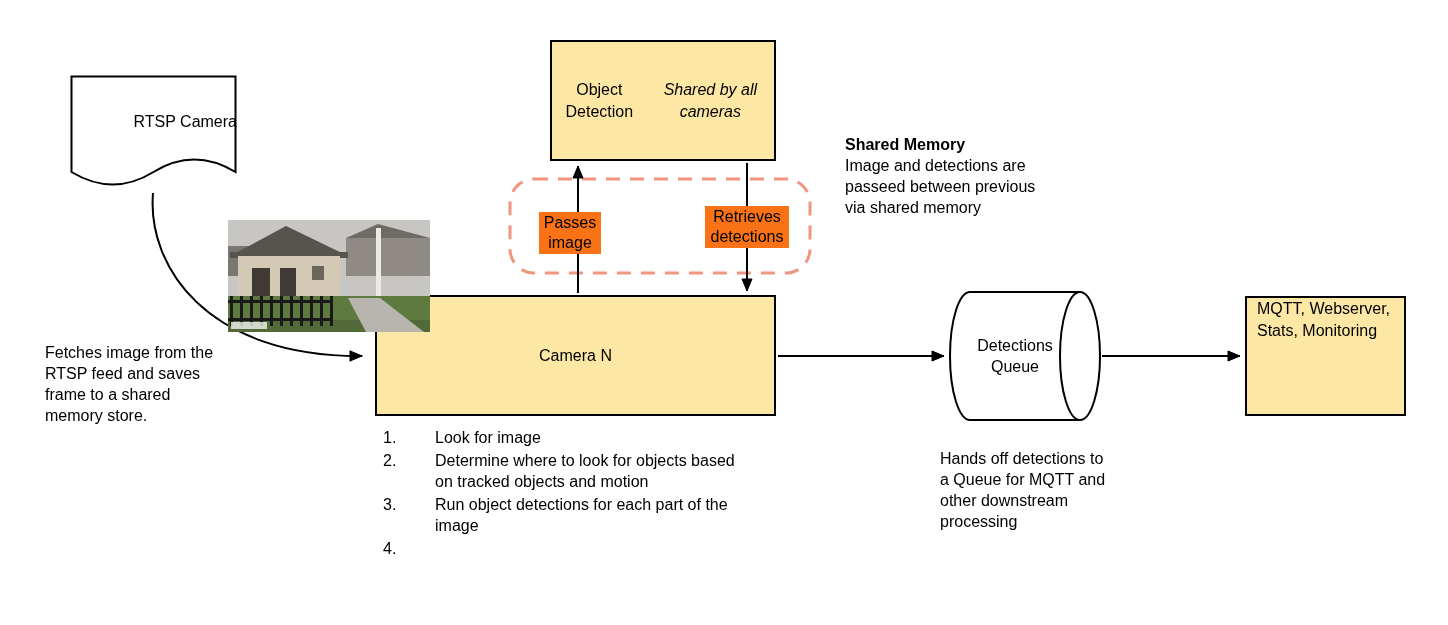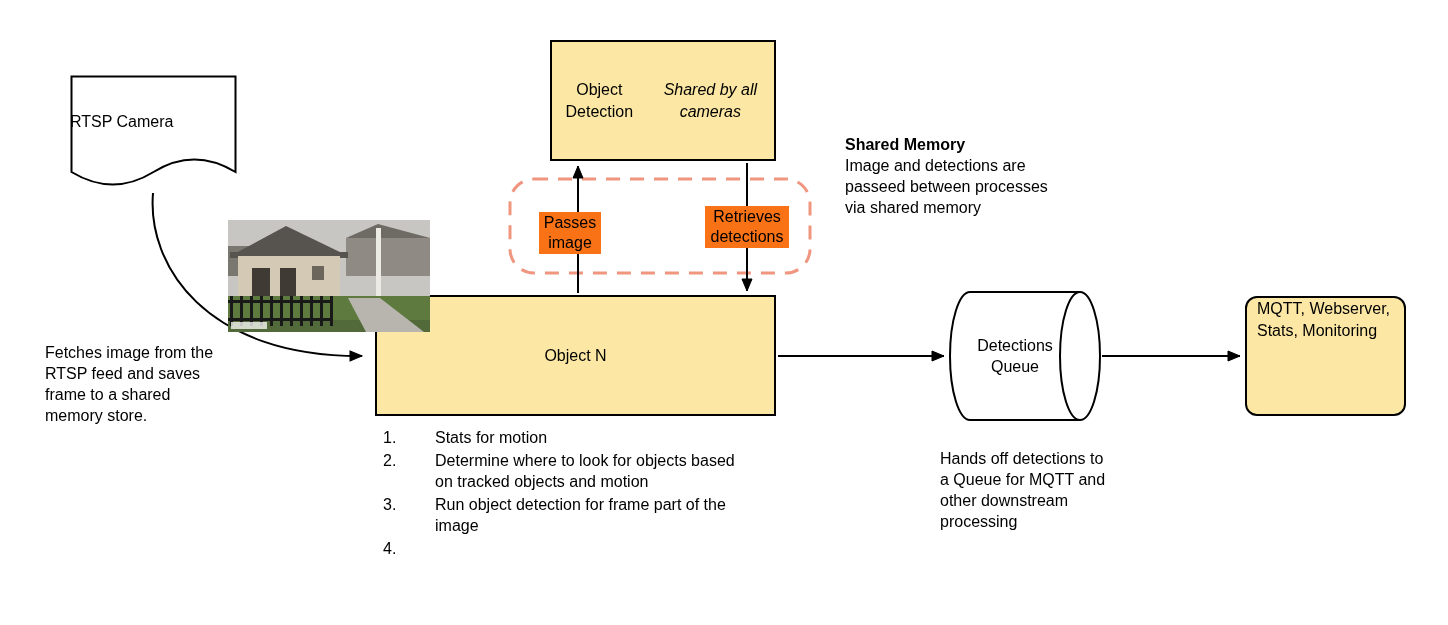--- a/index.html
+++ b/index.html
@@ -8,32 +8,32 @@
     width:1448px; height:625px; position:relative; overflow:hidden;
     font-family:"Liberation Sans", sans-serif; color:#000; font-size:16px;
   }
   .abs { position:absolute; }
   .node {
     background: var(--node-fill, #fce8a4);
     border: 2px solid var(--node-border, #000);
     display:flex; flex-direction:row; align-items:center; justify-content:center;
     text-align:center; line-height:22px; z-index:1;
   }
-  .node.left-text { align-items:flex-start; text-align:left; padding:0 10px;border-radius:12px; }
+  .node.left-text { align-items:flex-start; text-align:left; padding:0 10px; }
   .italic { font-style:italic; }
   .bold { font-weight:bold; }
   .annotation { line-height:21px; z-index:2; }
   .shape-outline { fill:#fff; stroke: var(--node-border, #000); stroke-width:2; }
   .edge { stroke:#000; stroke-width:2; fill:none; }
   .dashed-stroke { stroke: var(--shared-memory-outline, #f0957f); }
   #connector-layer { left:0; top:0; z-index:3; pointer-events:none; }
   .edge-label {
     background:#f97316; text-align:center; line-height:20px; z-index:6; padding:1px 2px;
   }
-  .doc-label { position:absolute; left:0; right:0; top:38px; text-align:left; }
+  .doc-label { position:absolute; left:0; right:0; top:38px; text-align:right; }
   .queue-label {
     position:absolute; left:30px; top:0; width:90px; height:100%;
     display:flex; align-items:center; justify-content:center; text-align:center; line-height:21px;
   }
   .steps { z-index:2; }
   .step { display:flex; line-height:21px; margin-bottom:2px; }
   .step-num { width:52px; flex:none; }
   .step-text { flex:1; }
   #camera-snapshot { z-index:4; }
 </style>
@@ -85,21 +85,21 @@
   <div class="abs node" style="left:550px;top:40px;width:226px;height:121px;">
     <div>Object Detection</div>
     <div class="italic">Shared by all cameras</div>
   </div>
 
   <svg class="abs" style="left:508px;top:177px;z-index:1;" width="304" height="98">
     <rect class="dashed-stroke" x="2" y="2" width="300" height="94" rx="24" ry="24" fill="none" stroke-width="3" stroke-dasharray="14 10"></rect>
   </svg>
 
   <div class="abs node" style="left:375px;top:295px;width:401px;height:121px;">
-    <div>Object N</div>
+    <div>Camera N</div>
   </div>
 
   <div class="abs" style="left:940px;top:290px;width:172px;height:132px;z-index:1;">
     <svg width="172" height="132" viewBox="0 0 172 132">
       <path class="shape-outline" d="M30,2 H140 A20,64 0 0 1 140,130 H30 A20,64 0 0 1 30,2 Z"></path>
       <path d="M140,2 A20,64 0 0 0 140,130" fill="none" stroke="#000" stroke-width="2"></path>
     </svg>
     <div class="queue-label">Detections Queue</div>
   </div>
 
@@ -118,37 +118,37 @@
     <path class="edge" d="M747,163 L747,291" marker-end="url(#ah)"></path>
     <path class="edge" d="M778,356 L944,356" marker-end="url(#ah)"></path>
     <path class="edge" d="M1102,356 L1240,356" marker-end="url(#ah)"></path>
   </svg>
 
   <div class="abs edge-label" style="left:539px;top:212px;width:62px;">Passes image</div>
   <div class="abs edge-label" style="left:705px;top:206px;width:84px;">Retrieves detections</div>
 
   <div class="abs annotation" style="left:845px;top:134px;width:205px;">
     <div class="bold">Shared Memory</div>
-    <div>Image and detections are passeed between processes via shared memory</div>
+    <div>Image and detections are passeed between previous via shared memory</div>
   </div>
 
   <div class="abs annotation" style="left:45px;top:342px;width:172px;">Fetches image from the RTSP feed and saves frame to a shared memory store.</div>
 
   <div class="abs steps" style="left:383px;top:427px;width:352px;">
     <div class="step">
       <span class="step-num">1.</span>
-      <span class="step-text">Stats for motion</span>
+      <span class="step-text">Look for image</span>
     </div>
     <div class="step">
       <span class="step-num">2.</span>
       <span class="step-text">Determine where to look for objects based on tracked objects and motion</span>
     </div>
     <div class="step">
       <span class="step-num">3.</span>
-      <span class="step-text">Run object detection for frame part of the image</span>
+      <span class="step-text">Run object detections for each part of the image</span>
     </div>
     <div class="step">
       <span class="step-num">4.</span>
     </div>
   </div>
 
   <div class="abs annotation" style="left:940px;top:436px;width:168px;margin-top:12px;">Hands off detections to a Queue for MQTT and other downstream processing</div>
 
 </div>
 

